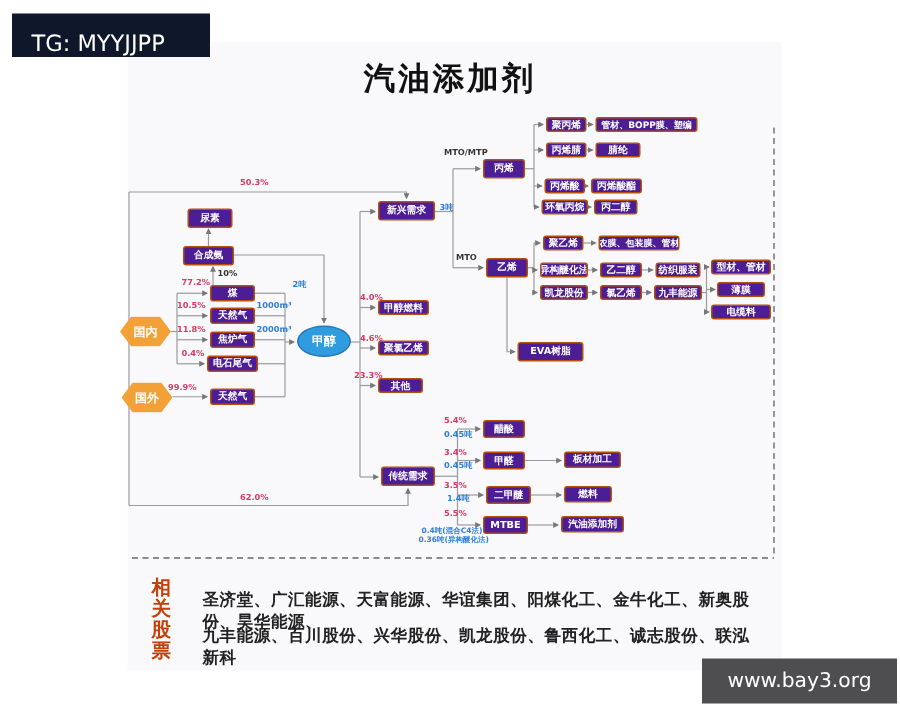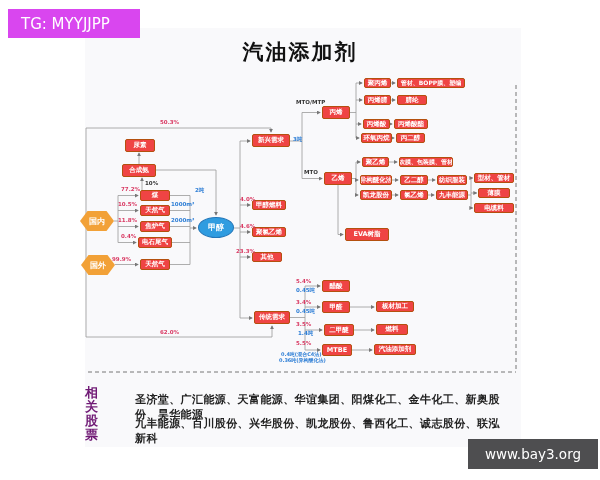--- a/index.html
+++ b/index.html
@@ -4,44 +4,44 @@
 <style>
   html,body{margin:0;padding:0}
   body{
     width:600px;height:480px;position:relative;overflow:hidden;
     background:#ffffff;font-family:"DejaVu Sans","Liberation Sans",sans-serif;
     -webkit-text-size-adjust:none;
   }
   .panel{position:absolute;left:85px;top:28px;width:436px;height:419px;background:#f9f9fb;}
   .title{position:absolute;left:0;right:0;top:38px;text-align:center;
     font-size:21px;font-weight:800;color:#111;letter-spacing:2px;}
-  .wm{position:absolute;left:8px;top:9px;width:132px;height:29px;background:#d946ef;
-    color:#fff;font-size:15px;display:flex;align-items:center;padding-left:13px;box-sizing:border-box;}
+  .wm{position:absolute;left:8px;top:9px;width:132px;height:29px;background:#0f172a;
+    color:#fff;font-size:15px;display:flex;align-items:flex-end;padding-left:13px;box-sizing:border-box;}
   .site{position:absolute;left:468px;top:439px;width:130px;height:30px;background:#4e4e50;
     color:#fff;font-size:13.5px;display:flex;align-items:center;justify-content:center;}
   
   .box,.hex,.ell{position:absolute;left:calc(var(--l)*1px);top:calc(var(--t)*1px);
     width:calc(var(--w)*1px);height:calc(var(--h)*1px);box-sizing:border-box;
     display:flex;align-items:center;justify-content:center;white-space:nowrap;color:#fff;}
-  .box{background:#ef4444;border:1px solid #b4500e;border-radius:2px;
+  .box{background:#4c1d95;border:1px solid #b4500e;border-radius:2px;
     font-size:6.5px;font-weight:600;overflow:hidden;}
   .box.wide{font-size:6px;}
   .hex{background:#f2a137;clip-path:polygon(22% 0,78% 0,100% 50%,78% 100%,22% 100%,0 50%);
     font-size:8px;font-weight:700;filter:drop-shadow(0 0 0.5px #d2730c);}
   .ell{background:#2f9ce0;border:1px solid #2376b8;border-radius:50%;font-size:8px;font-weight:700;}
   
   .pct,.cap,.lbl{position:absolute;left:calc(var(--l)*1px);top:calc(var(--t)*1px);
     font-size:5.5px;font-weight:700;white-space:nowrap;line-height:1;}
   .pct{color:#d93a63;}
   .cap{color:#2f7fd6;}
   .lbl{color:#333;}
   svg.wires{position:absolute;left:0;top:0;pointer-events:none;}
   
-  .stocks-head{position:absolute;left:85px;top:386px;width:15px;
-    font-size:13px;font-weight:800;color:#701a75;line-height:1.08;word-break:break-all;}
+  .stocks-head{position:absolute;left:101px;top:386px;width:15px;
+    font-size:13px;font-weight:800;color:#c2410c;line-height:1.08;word-break:break-all;}
   .stocks-line{position:absolute;left:135px;width:372px;
     font-size:11px;font-weight:700;color:#222;letter-spacing:0.4px;}
   .stocks-line.l1{top:392px;}
   .stocks-line.l2{top:416px;}
 </style>
 </head>
 <body>
 
 <div class="panel"></div>
 

